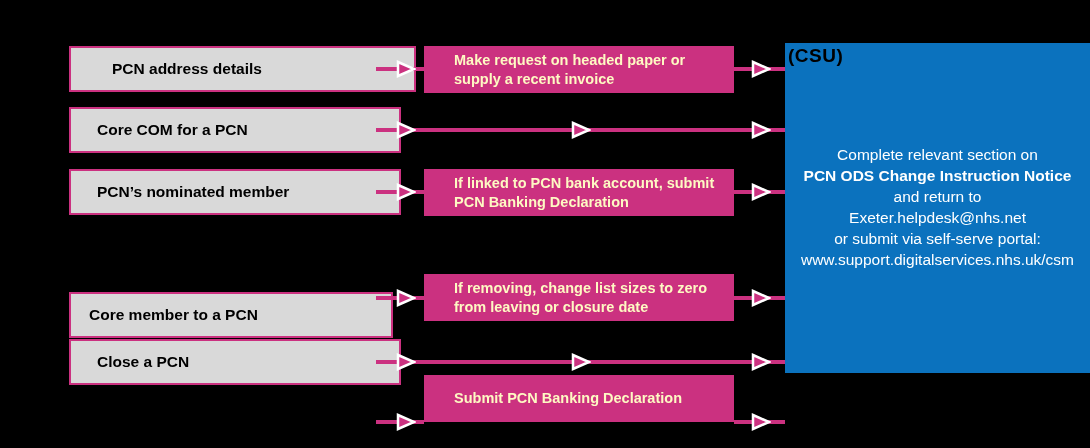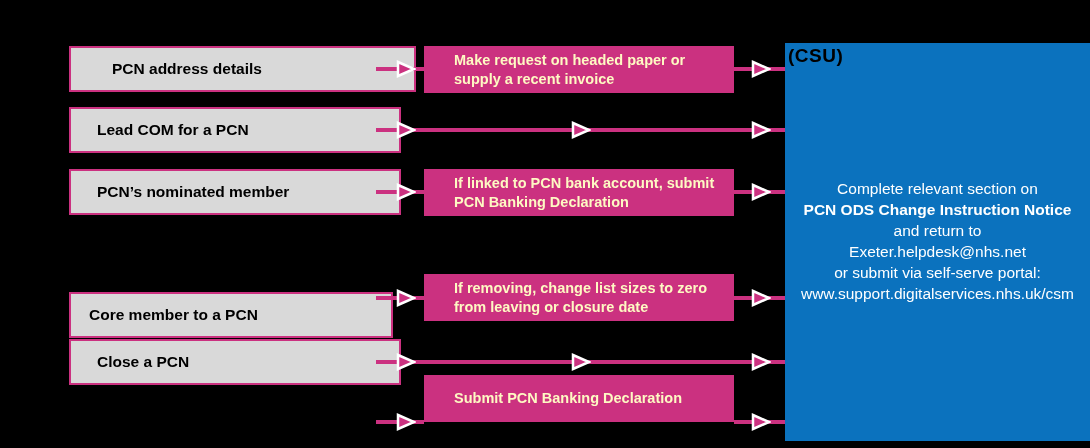--- a/index.html
+++ b/index.html
@@ -15,21 +15,21 @@
   }
   .pink-box{
     position:absolute;left:424px;width:310px;height:47px;
     background:#cb3180;color:#fef9c3;font-weight:bold;font-size:14.5px;
     display:flex;align-items:center;padding-left:30px;padding-right:10px;
     box-sizing:border-box;line-height:1.25;white-space:pre-line;
   }
   .flow-line{position:absolute;height:4px;background:#cb3180;}
   .arrowhead{position:absolute;width:20px;height:18px;}
   .blue-box{
-    position:absolute;left:785px;top:43px;width:305px;height:398px;
+    position:absolute;left:785px;top:43px;width:305px;height:330px;
     background:#0b72be;color:#fff;
     display:flex;flex-direction:column;justify-content:center;align-items:center;
     text-align:center;font-size:15.5px;line-height:1.22;
   }
   .blue-box .line{padding:1px 4px;}
   .blue-box .bold{font-weight:bold;}
   .csu-label{
     position:absolute;left:788px;top:26px;color:#000;font-weight:bold;
     font-size:19px;z-index:3;letter-spacing:0.5px;margin-top:19px;
   }
@@ -52,21 +52,21 @@
 <body>
 
 <div class="canvas">
 
   <div class="csu-label">(CSU)</div>
 
   <div class="gray-box r1">
     <span>PCN address details</span>
   </div>
   <div class="gray-box r2">
-    <span>Lead COM for a PCN</span>
+    <span>Core COM for a PCN</span>
   </div>
   <div class="gray-box r3">
     <span>PCN’s nominated member</span>
   </div>
   <div class="gray-box r4">
     <span>Core member to a PCN</span>
   </div>
   <div class="gray-box r5">
     <span>Close a PCN</span>
   </div>

